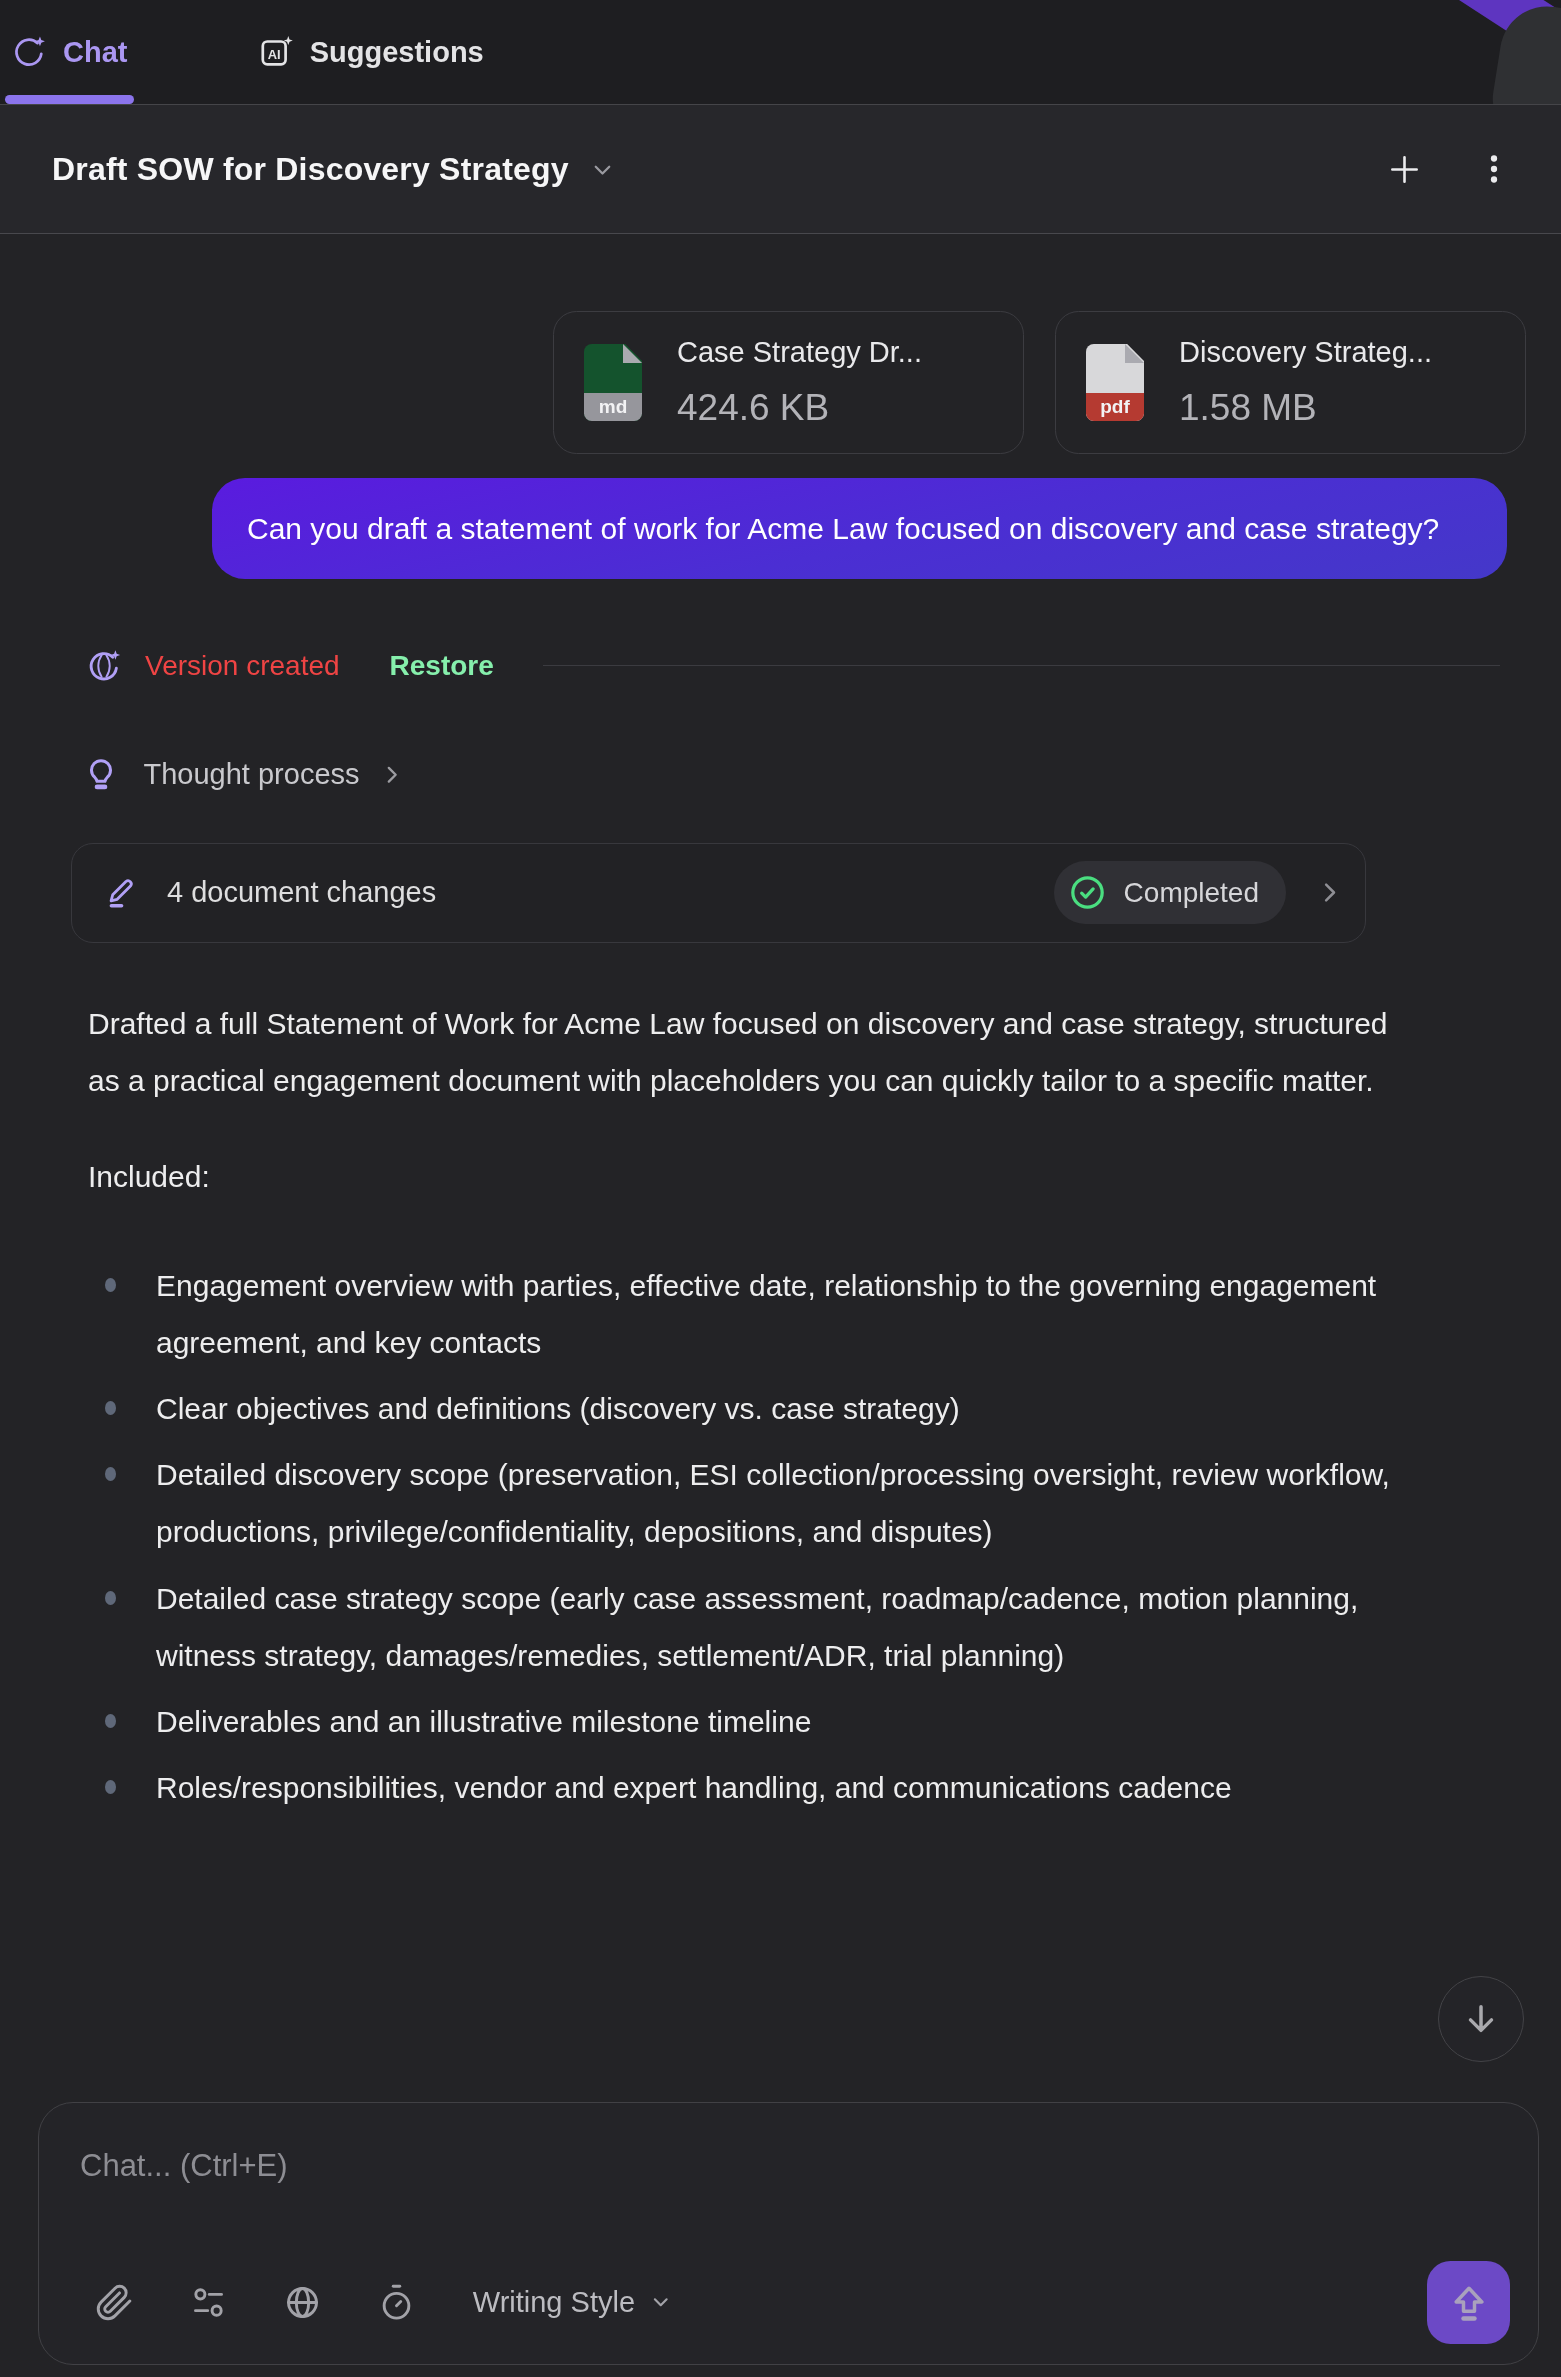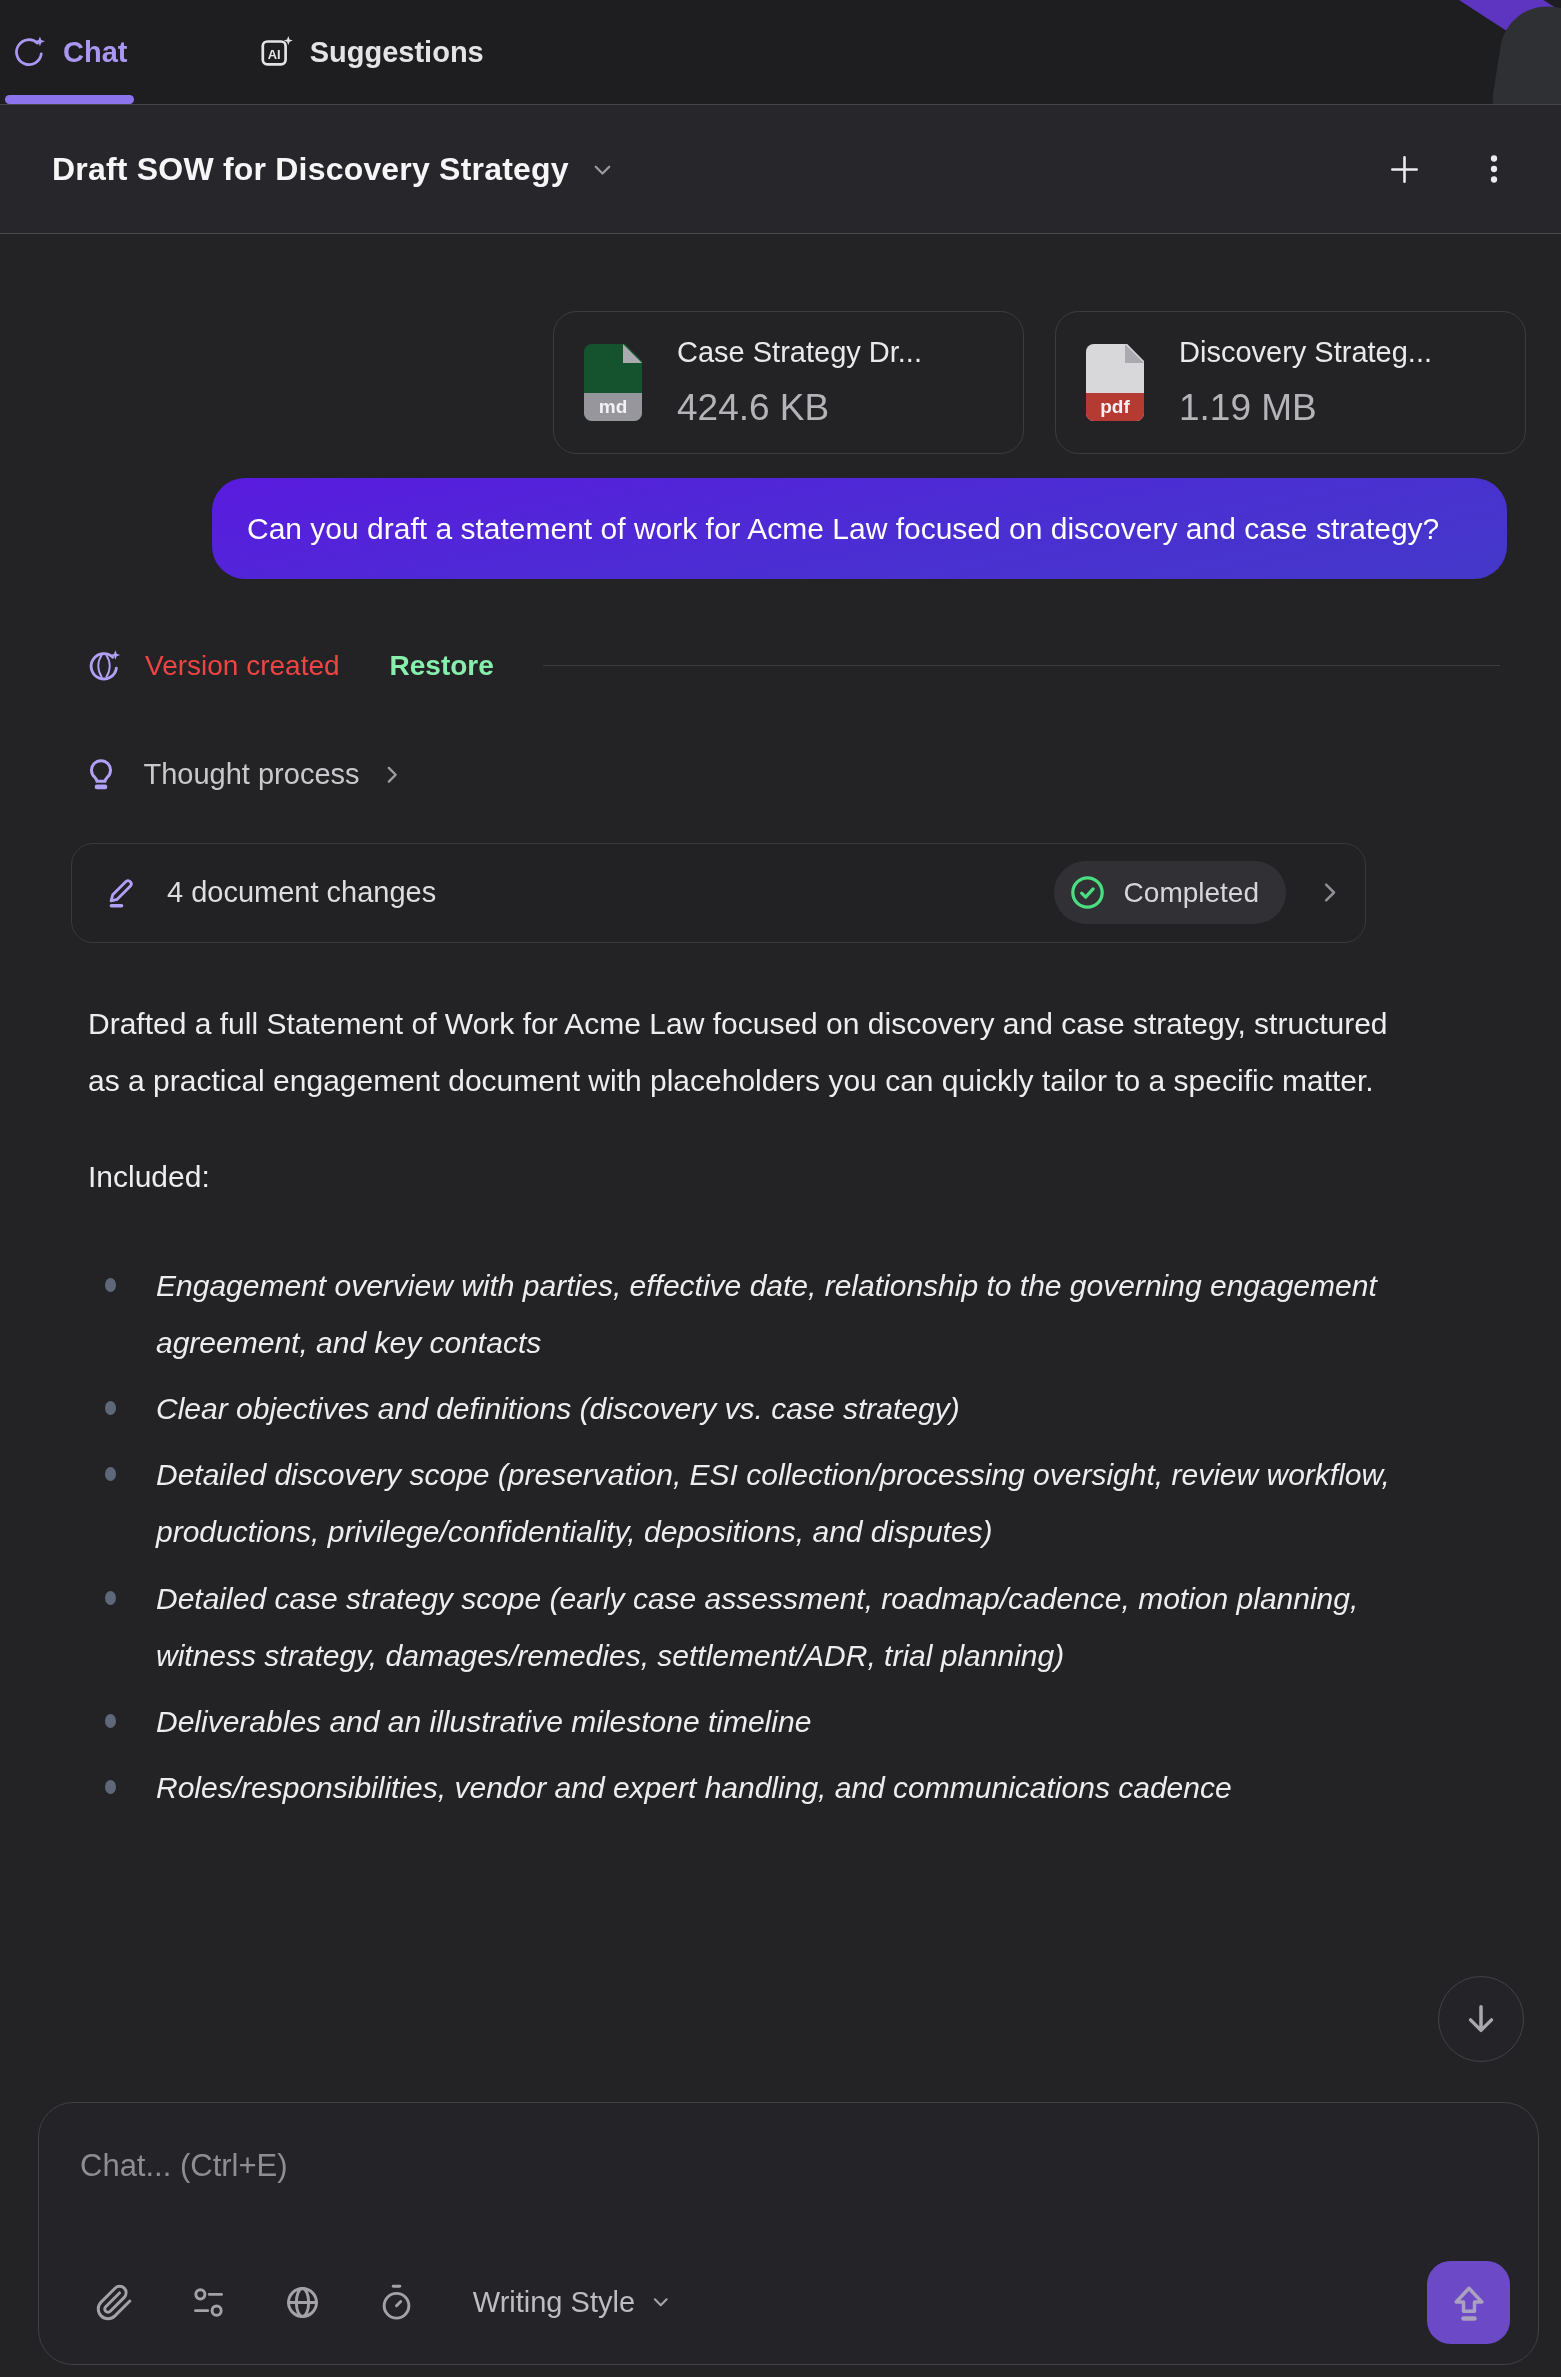--- a/index.html
+++ b/index.html
@@ -96,21 +96,21 @@
   .cc-status {
     margin-left:auto; height:63px; background:#303035; border-radius:784px;
     display:flex; align-items:center; gap:15.7px; padding:0 27px 0 12.6px;
     font-size:28px; color:#d6d6d9;
   }
   .cc-check { color:#4ade80; }
   .cc-chev { color:#8f8f95; margin-left:30px; }
 
   .answer { margin:52px 149px 0 88px; font-size:30px; line-height:57px; color:#ededee; }
   .included { margin-top:39px; }
-  .bullets { list-style:none; margin-top:52px;font-style:italic; }
+  .bullets { list-style:none; margin-top:52px; }
   .bullets li { position:relative; padding-left:68px; margin-bottom:9.4px; }
   .bullets li::before {
     content:""; position:absolute; left:17.3px; top:21px; width:11px; height:14px;
     border-radius:50%; background:#5f6879;
   }
 
   .scroll-btn {
     position:absolute; left:1438px; top:1976px; width:86px; height:86px;
     border-radius:50%; background:#242428; border:1.6px solid #434347;
     display:flex; align-items:center; justify-content:center; color:#a9a9ad; cursor:pointer;
@@ -208,21 +208,21 @@
         <div class="file-size">424.6 KB</div>
       </div>
     </div>
     <div class="file-card">
       <div class="file-icon pdf">
         <div class="file-fold"></div>
         <div class="file-ext pdf">pdf</div>
       </div>
       <div>
         <div class="file-name">Discovery Strateg...</div>
-        <div class="file-size">1.19 MB</div>
+        <div class="file-size">1.58 MB</div>
       </div>
     </div>
   </div>
 
   <div class="bubble">Can you draft a statement of work for Acme Law focused on discovery and case strategy?</div>
 
   <div class="version-row">
     <span class="vc-icon">
       <svg width="38" height="38" viewBox="0 0 24 24" fill="none" stroke="currentColor" stroke-width="1.8" stroke-linecap="round">
         <path d="M19.8 13.4a8 8 0 1 1-2.3-6.9"></path>

